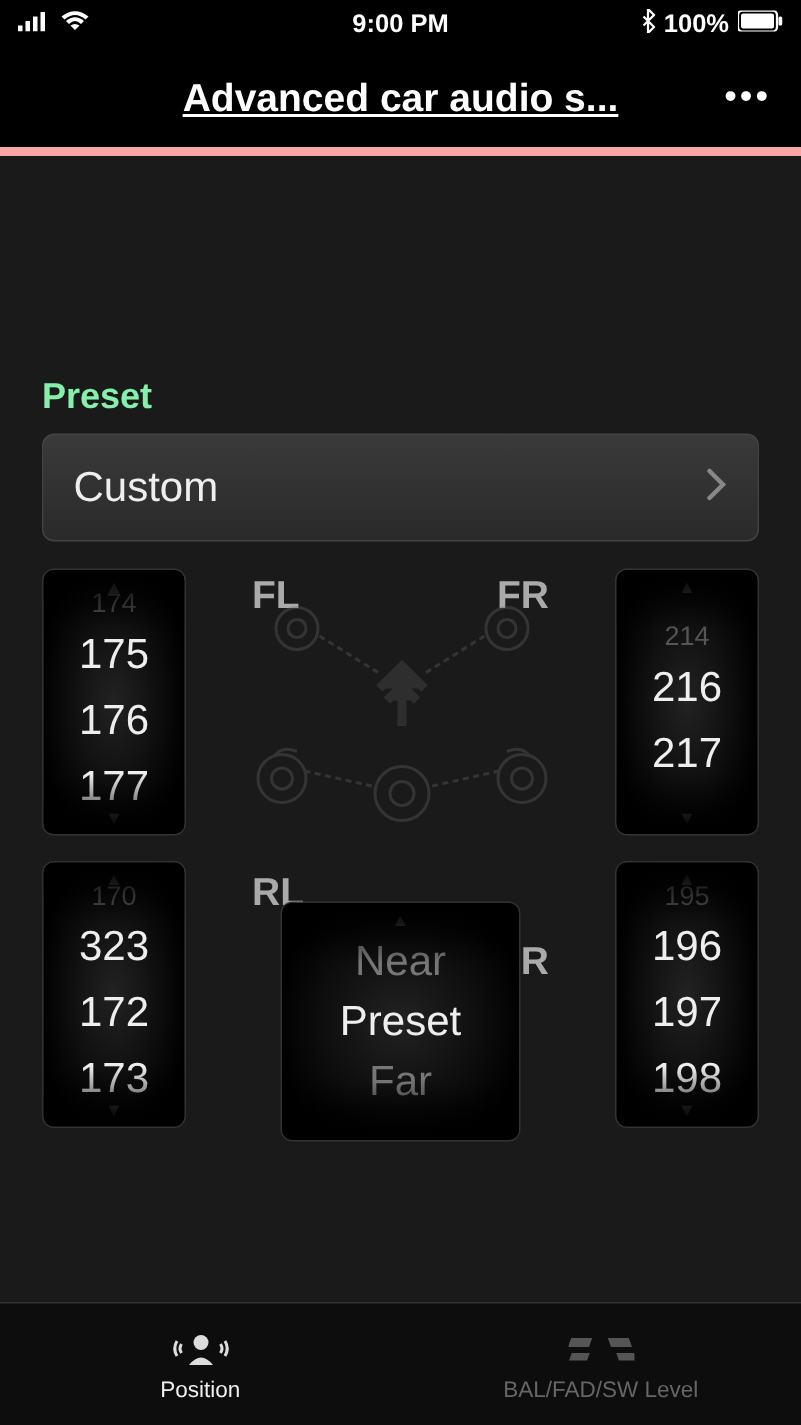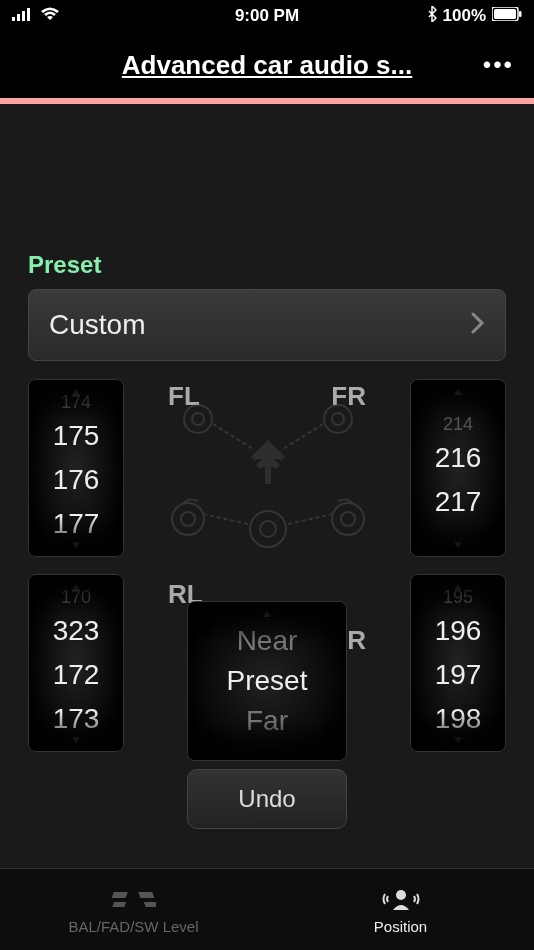--- a/index.html
+++ b/index.html
@@ -312,46 +312,43 @@
       <span class="wheel-arrow-down">▼</span>
     </div>
 
     <div class="wheel sw" style="left:50%; transform:translateX(-50%); top:222px;">
       <span class="wheel-arrow-up">▲</span>
       <div class="wheel-line dim">Near</div>
       <div class="wheel-line">Preset</div>
       <div class="wheel-line dim">Far</div>
     </div>
 
-    <div class="undo-btn">
-      <span>Undo</span>
-    </div>
   </div>
 </div>
 
 <div class="tab-bar">
+  <div class="tab active">
+    <div class="tab-icon">
+      <svg width="44" height="26" viewBox="0 0 44 26">
+          <g fill="#ddd">
+            <circle cx="22" cy="9" r="5"></circle>
+            <path d="M14 24 Q22 14 30 24 Z"></path>
+            <path d="M6 8 Q3 13 6 18 M9 10 Q7 13 9 16" stroke="#ddd" stroke-width="2" fill="none"></path>
+            <path d="M38 8 Q41 13 38 18 M35 10 Q37 13 35 16" stroke="#ddd" stroke-width="2" fill="none"></path>
+          </g>
+        </svg>
+    </div>
+    <span>Position</span>
+  </div>
   <div class="tab inactive">
     <div class="tab-icon">
       <svg width="44" height="26" viewBox="0 0 44 26">
           <g fill="#555">
             <rect x="4" y="6" width="14" height="6" transform="skewX(-20)"></rect>
             <rect x="24" y="6" width="14" height="6" transform="skewX(20)"></rect>
             <rect x="8" y="16" width="12" height="5" transform="skewX(-20)"></rect>
             <rect x="26" y="16" width="12" height="5" transform="skewX(20)"></rect>
           </g>
         </svg>
     </div>
     <span>BAL/FAD/SW Level</span>
   </div>
-  <div class="tab active">
-    <div class="tab-icon">
-      <svg width="44" height="26" viewBox="0 0 44 26">
-          <g fill="#ddd">
-            <circle cx="22" cy="9" r="5"></circle>
-            <path d="M14 24 Q22 14 30 24 Z"></path>
-            <path d="M6 8 Q3 13 6 18 M9 10 Q7 13 9 16" stroke="#ddd" stroke-width="2" fill="none"></path>
-            <path d="M38 8 Q41 13 38 18 M35 10 Q37 13 35 16" stroke="#ddd" stroke-width="2" fill="none"></path>
-          </g>
-        </svg>
-    </div>
-    <span>Position</span>
-  </div>
 </div>
 
 </body></html>

